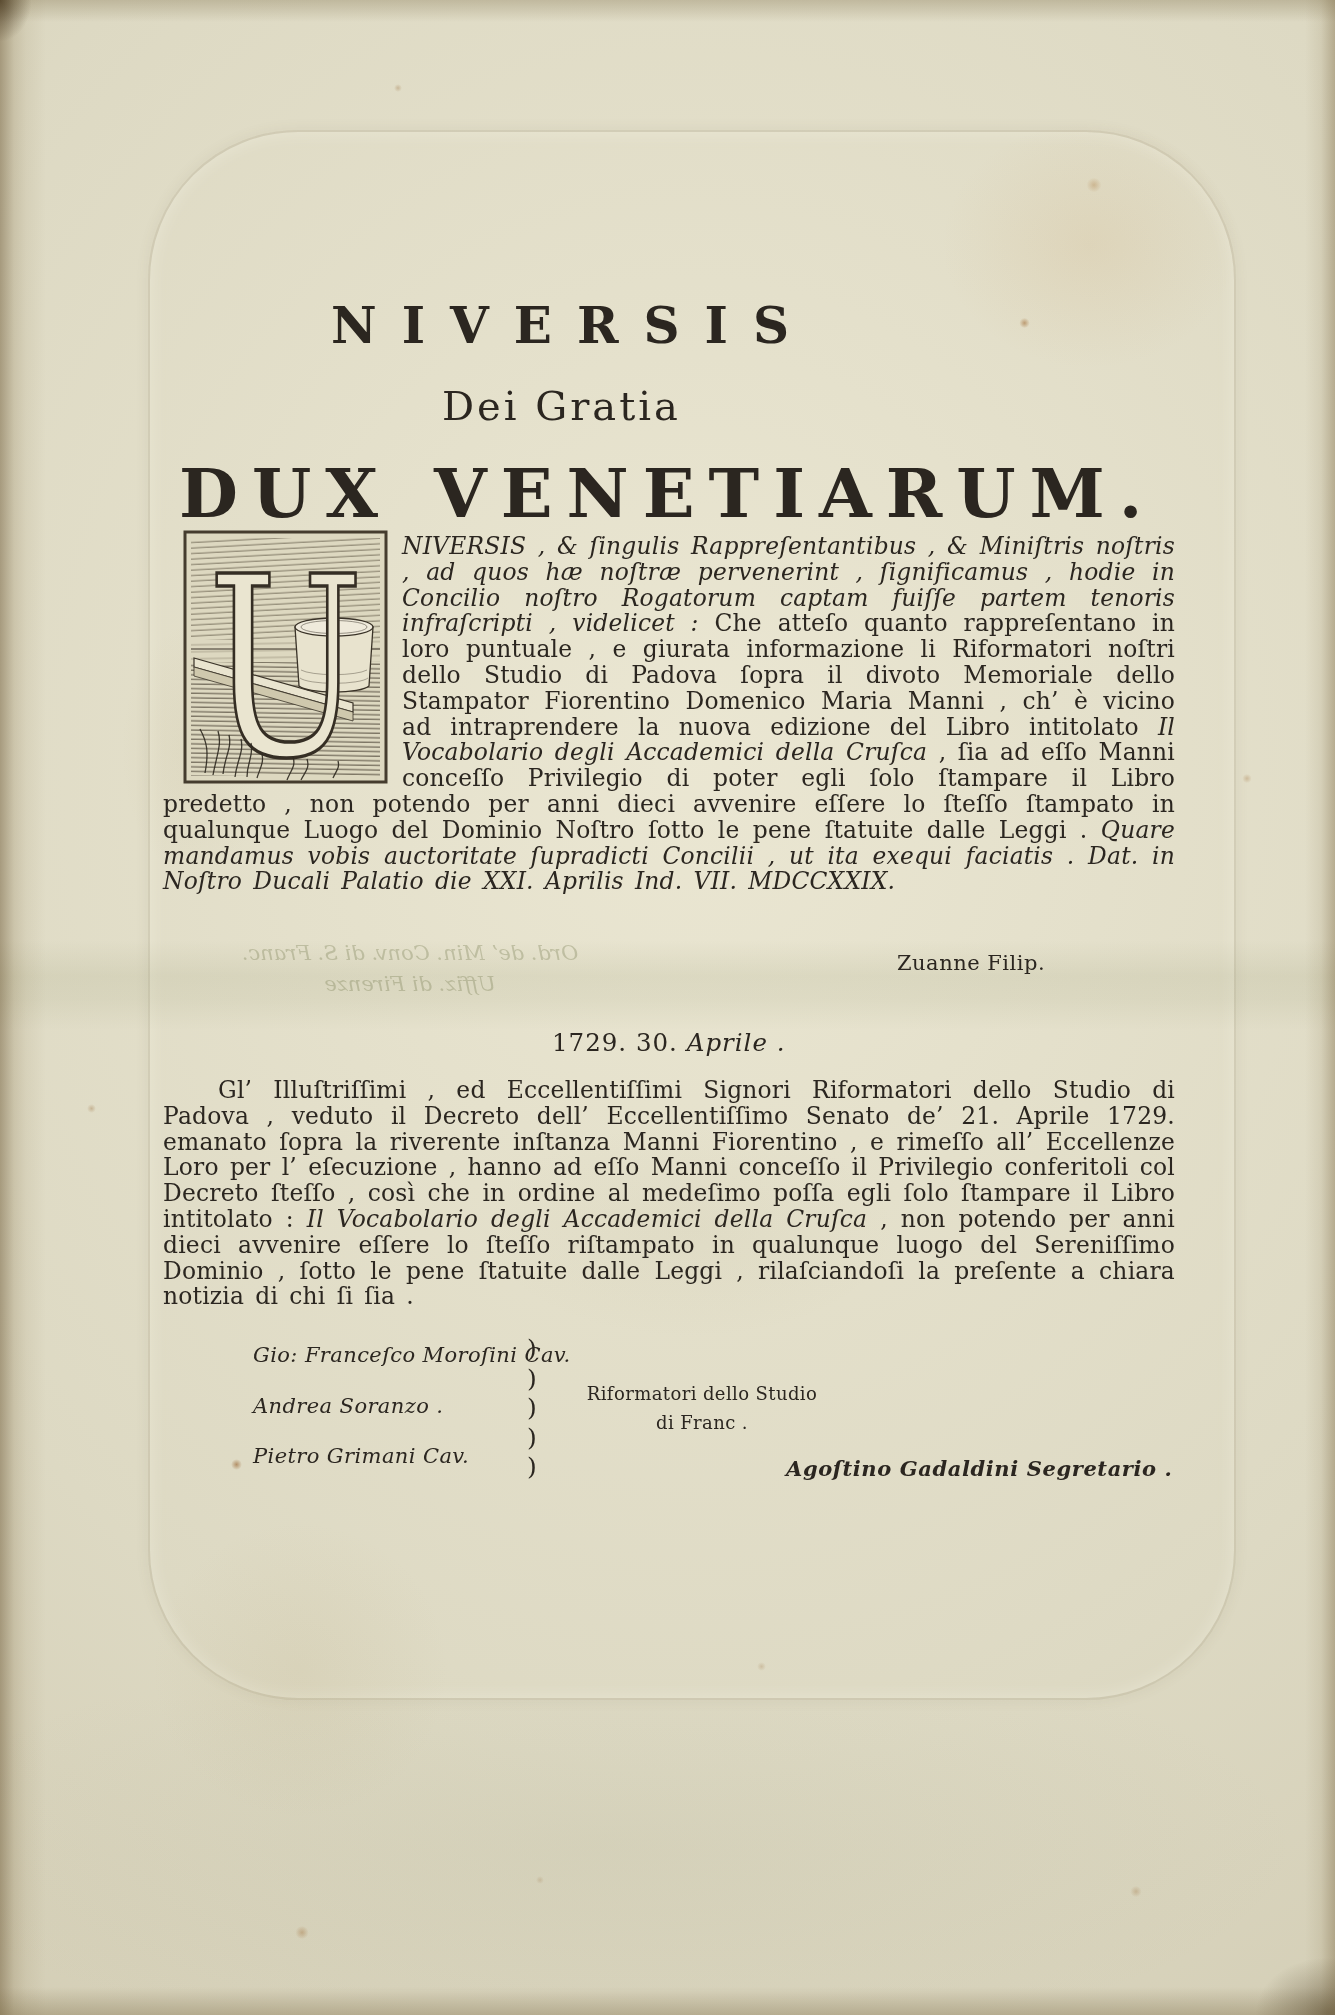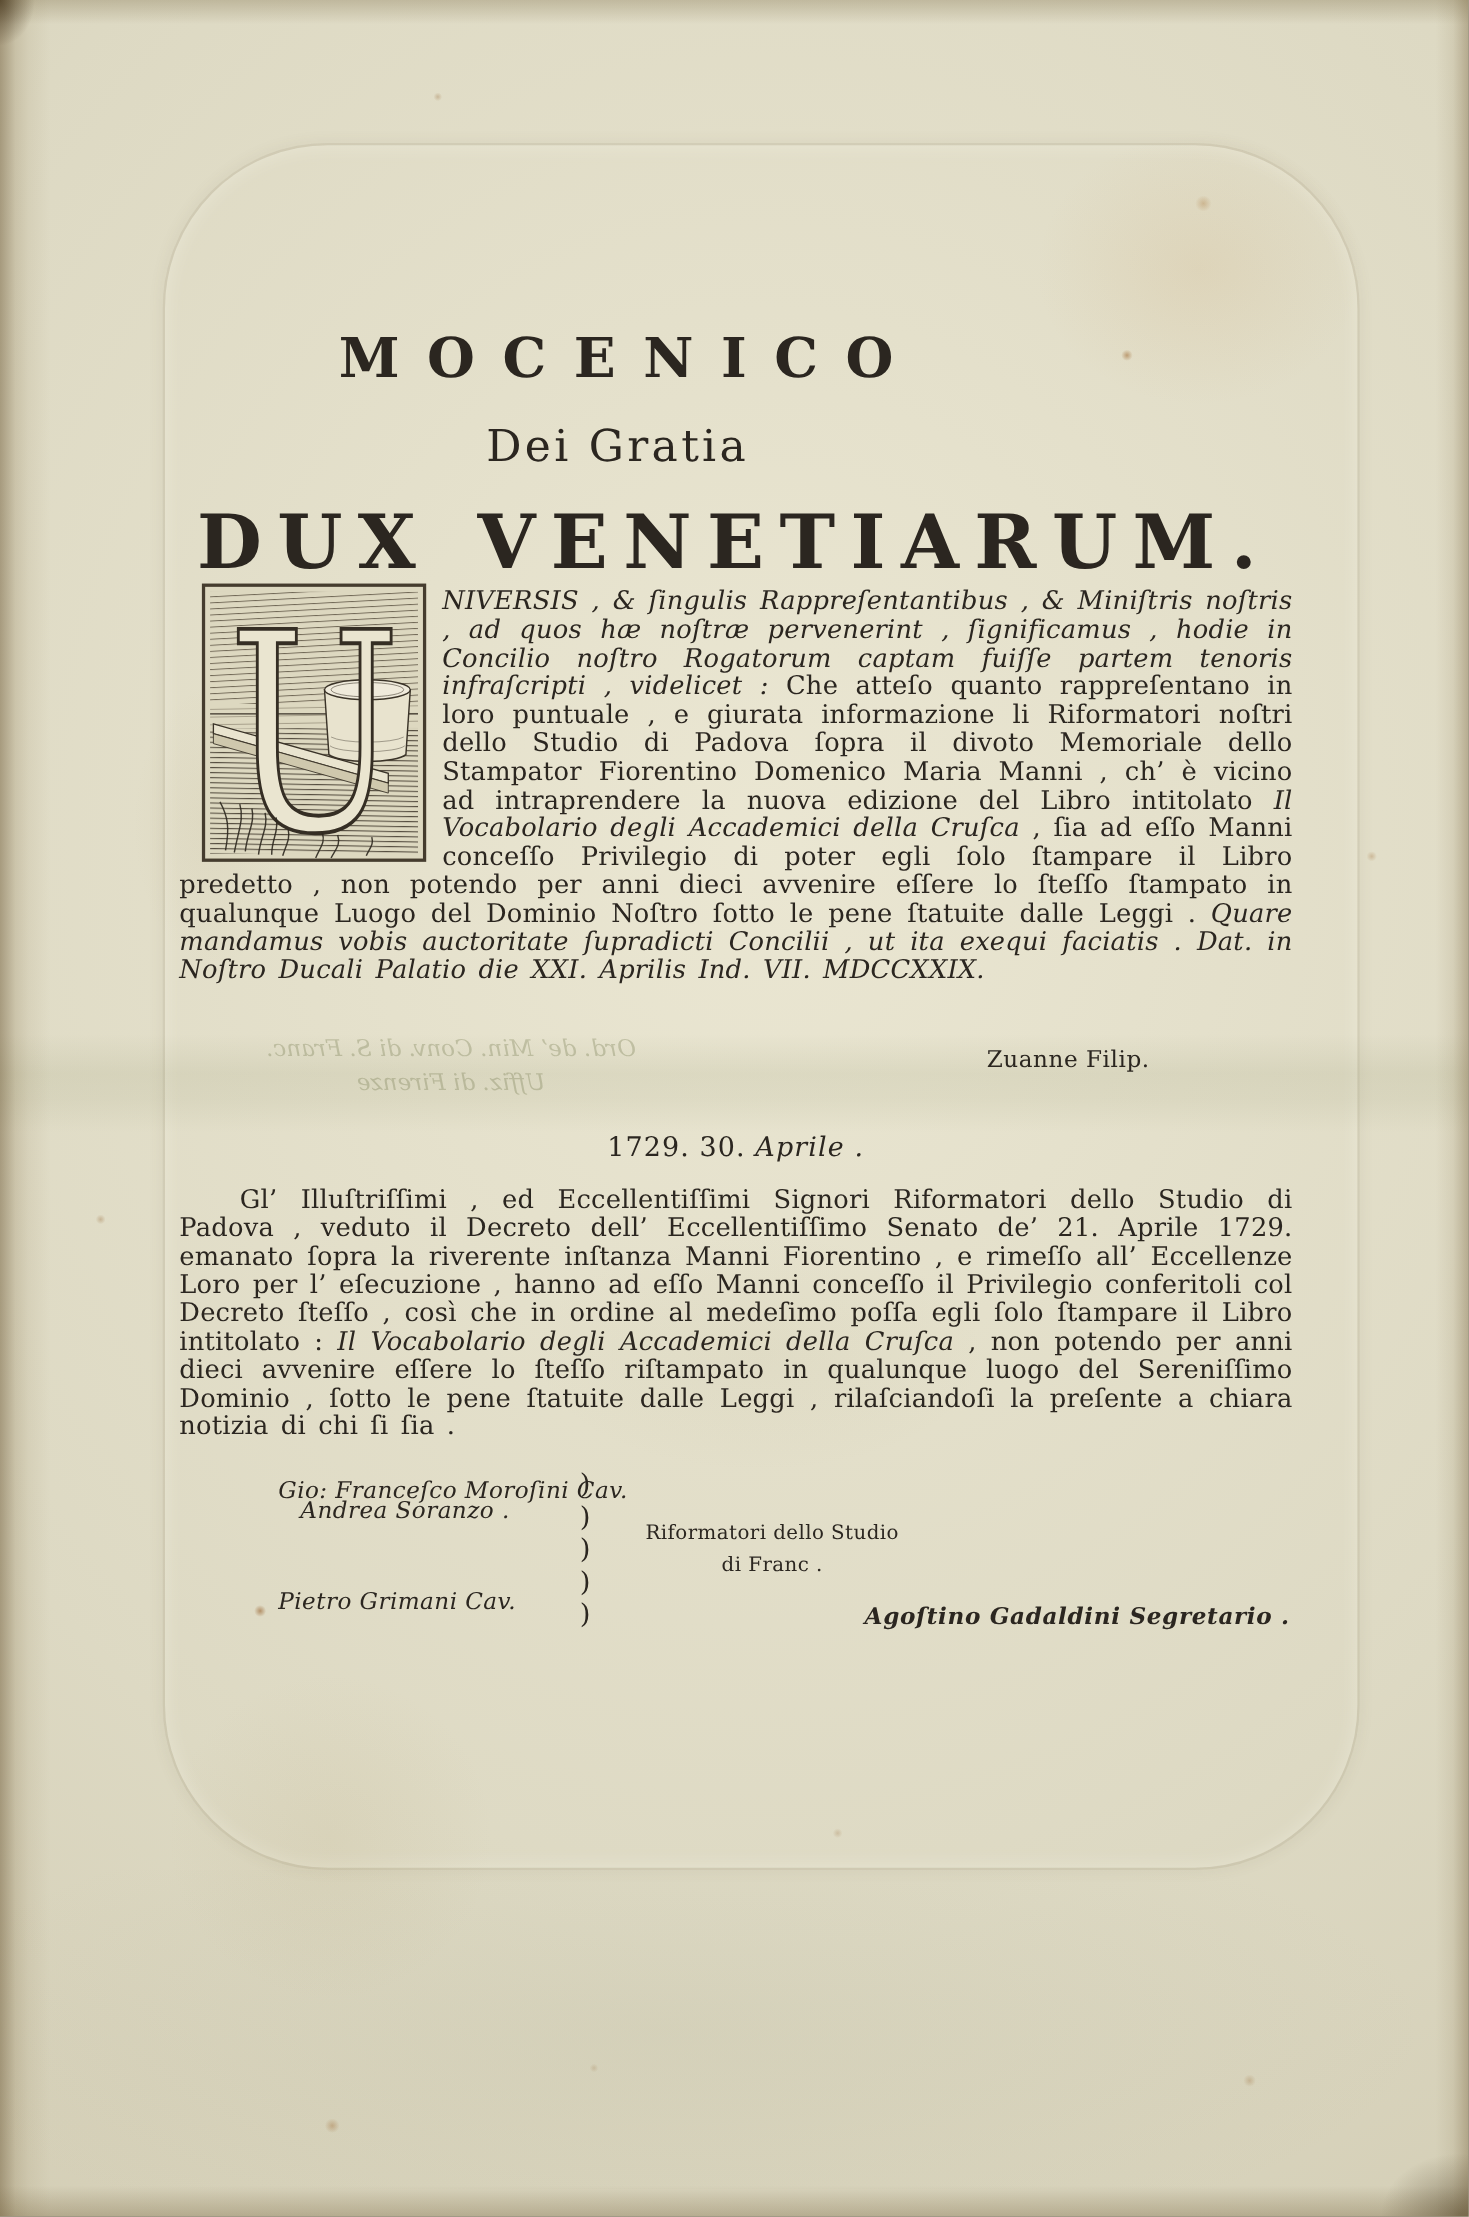--- a/index.html
+++ b/index.html
@@ -59,21 +59,21 @@
   .para2 { top:1078px; text-indent:55px; }
   .it { font-style:italic; }
   .initial-box { float:left; width:205px; height:254px; margin:-4px 14px 4px 20px; shape-outside:inset(0); }
   .countersign { position:absolute; left:897px; top:951px; font-size:21px; letter-spacing:0.5px; }
   .ghost { position:absolute; left:195px; top:938px; width:430px; text-align:center;
     font-style:italic; font-size:21px; line-height:31px; color:#6e7447; opacity:0.30;
     transform:scaleX(-1); filter:blur(0.7px); }
   .dateline { position:absolute; left:552px; top:1028px; font-size:24.5px; letter-spacing:1px; }
   
   .sig-name { position:absolute; left:253px; font-style:italic; font-size:21px; letter-spacing:0.4px; }
-  .sig-n1 { top:1343px; } .sig-n2 { top:1361px;margin-left:20px; } .sig-n3 { top:1444px; }
+  .sig-n1 { top:1343px; } .sig-n2 { top:1394px; } .sig-n3 { top:1444px; }
   .brace-col { position:absolute; left:521px; top:1334px; font-size:25px; line-height:29.5px; text-align:center; width:22px; }
   .brace-col span { display:block; }
   .role { position:absolute; left:552px; top:1379px; width:300px; text-align:center;
     font-size:18px; line-height:29px; letter-spacing:0.4px; }
   .secretary { position:absolute; left:786px; top:1456px; font-style:italic; font-weight:bold;
     font-size:21px; letter-spacing:0.6px;text-align:right; }
 </style>
 </head>
 <body>
 
@@ -96,21 +96,21 @@
   <div class="spot" style="left:1086px;top:178px;width:16px;height:14px;background:radial-gradient(circle,rgba(170,120,60,0.35),rgba(170,120,60,0) 70%);"></div>
   <div class="spot" style="left:231px;top:1459px;width:11px;height:11px;background:radial-gradient(circle,rgba(150,96,44,0.60),rgba(150,96,44,0) 70%);"></div>
   <div class="spot" style="left:295px;top:1926px;width:14px;height:13px;background:radial-gradient(circle,rgba(160,110,55,0.40),rgba(160,110,55,0) 70%);"></div>
   <div class="spot" style="left:1242px;top:774px;width:10px;height:9px;background:radial-gradient(circle,rgba(160,110,55,0.32),rgba(160,110,55,0) 70%);"></div>
   <div class="spot" style="left:87px;top:1104px;width:9px;height:9px;background:radial-gradient(circle,rgba(150,105,55,0.35),rgba(150,105,55,0) 70%);"></div>
   <div class="spot" style="left:394px;top:84px;width:8px;height:8px;background:radial-gradient(circle,rgba(150,105,55,0.32),rgba(150,105,55,0) 70%);"></div>
   <div class="spot" style="left:1130px;top:1886px;width:12px;height:11px;background:radial-gradient(circle,rgba(155,108,55,0.30),rgba(155,108,55,0) 70%);"></div>
   <div class="spot" style="left:757px;top:1662px;width:9px;height:9px;background:radial-gradient(circle,rgba(150,105,55,0.25),rgba(150,105,55,0) 70%);"></div>
   <div class="spot" style="left:536px;top:1876px;width:8px;height:8px;background:radial-gradient(circle,rgba(150,105,55,0.22),rgba(150,105,55,0) 70%);"></div>
 
-  <div class="heading h2">MOCENICO</div>
+  <div class="heading h2">NIVERSIS</div>
   <div class="heading h3">Dei Gratia</div>
   <div class="heading h4"><span>DUX</span><span class="w2">VENETIARUM.</span></div>
 
   <div class="para para1">
     <span class="initial-box">
       <svg width="205" height="254" viewBox="0 0 205 254" xmlns="http://www.w3.org/2000/svg">
         <defs>
           <pattern id="hatchSky" width="6" height="5.5" patternUnits="userSpaceOnUse" patternTransform="rotate(-3)">
             <line x1="0" y1="2" x2="6" y2="2" stroke="#4d4434" stroke-width="0.9" opacity="0.75"></line>
           </pattern>

